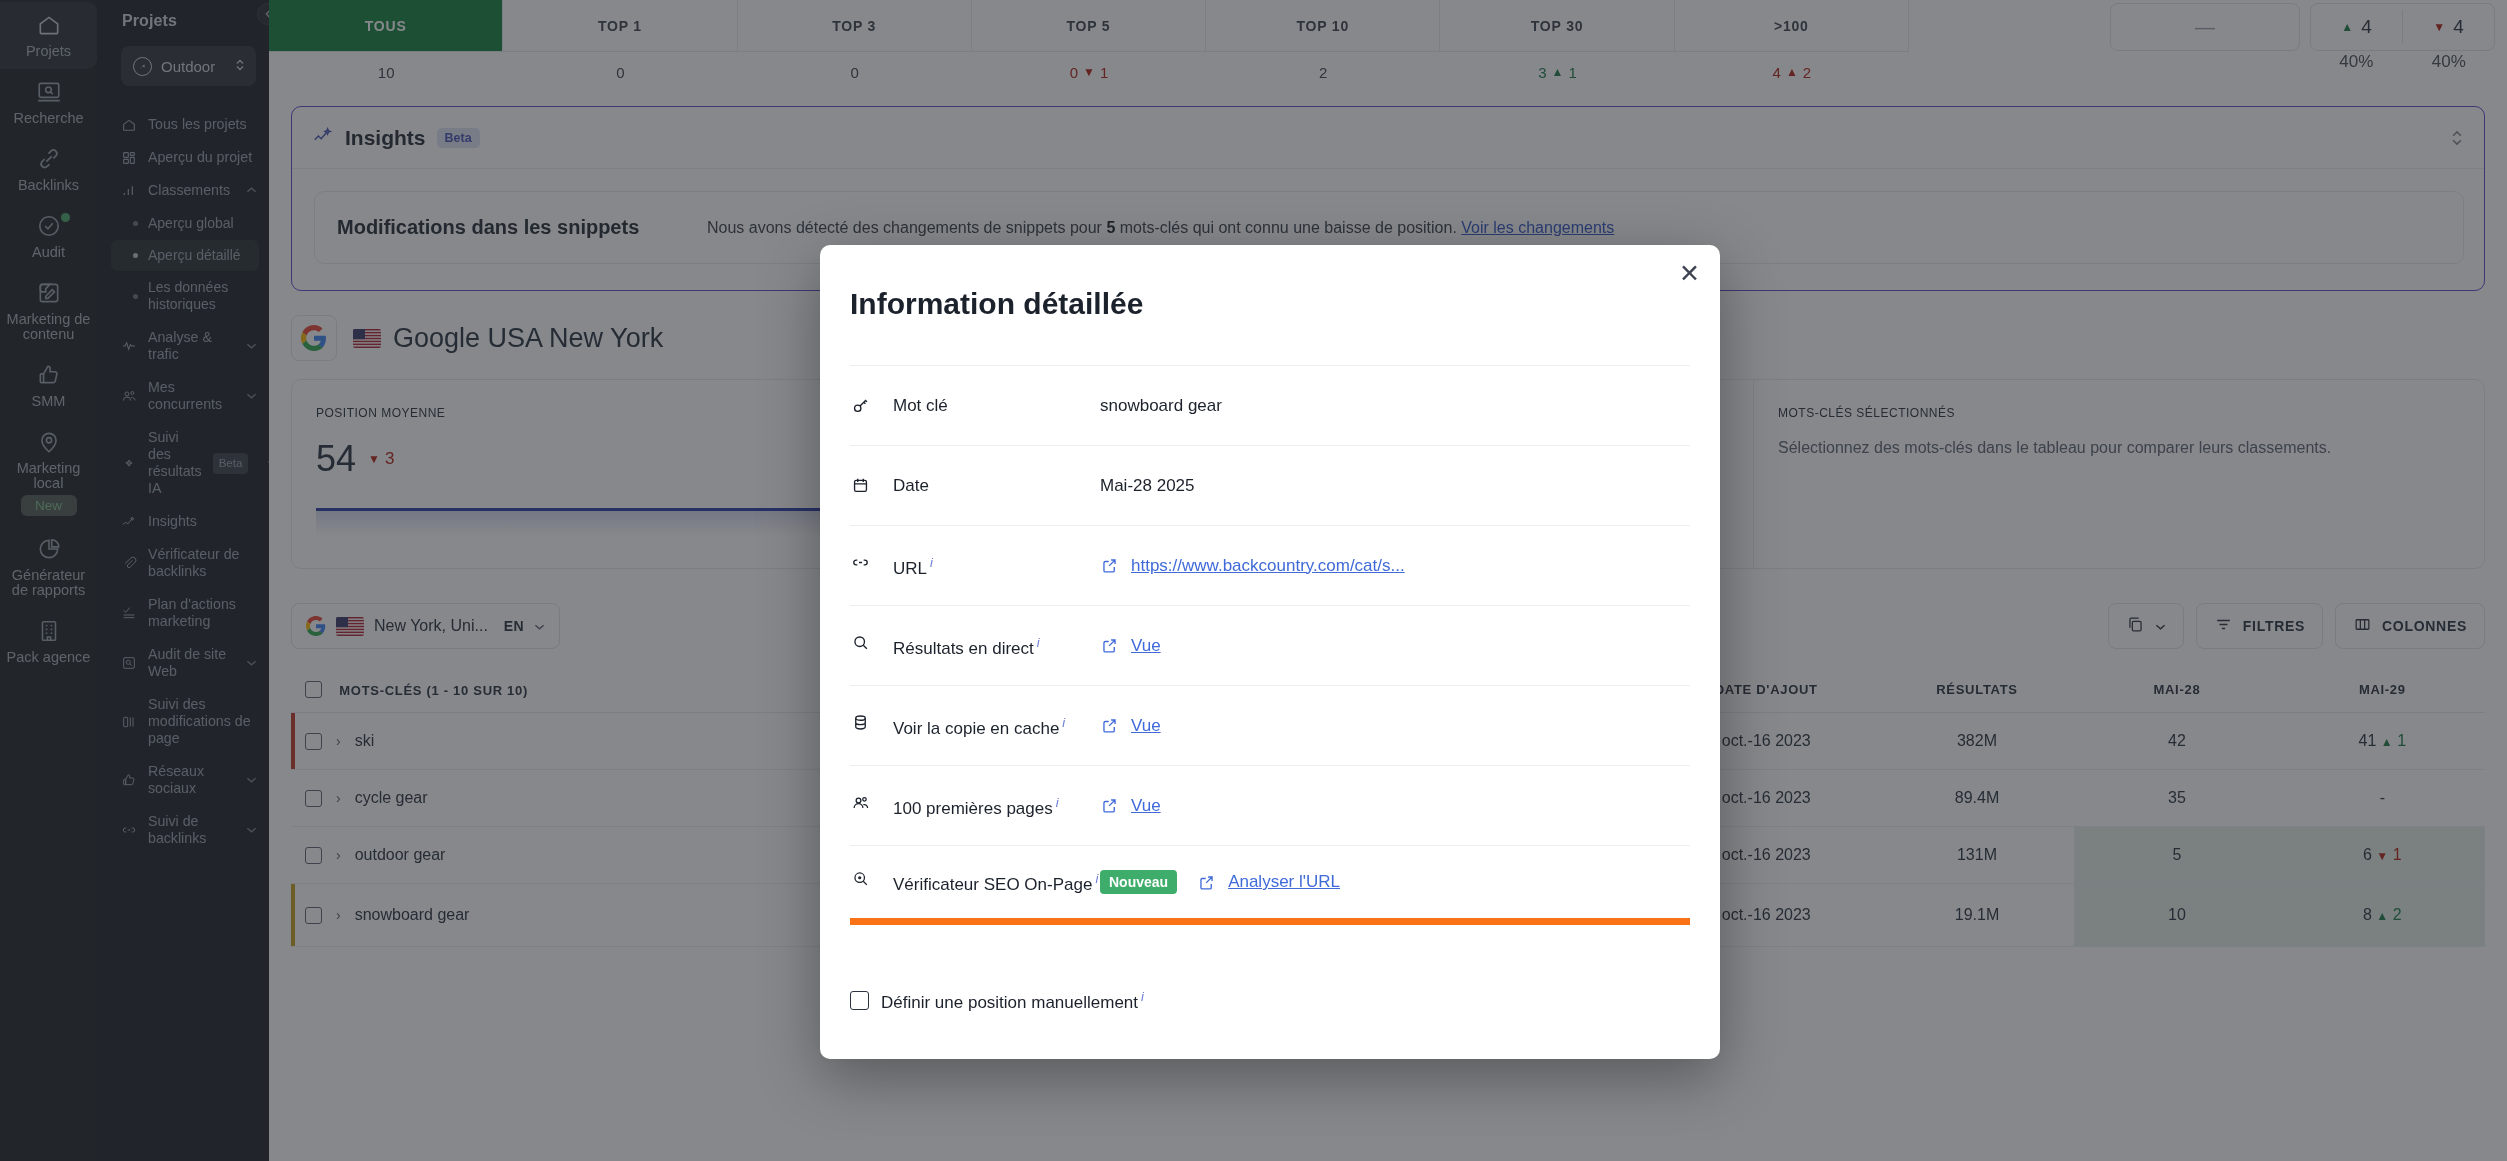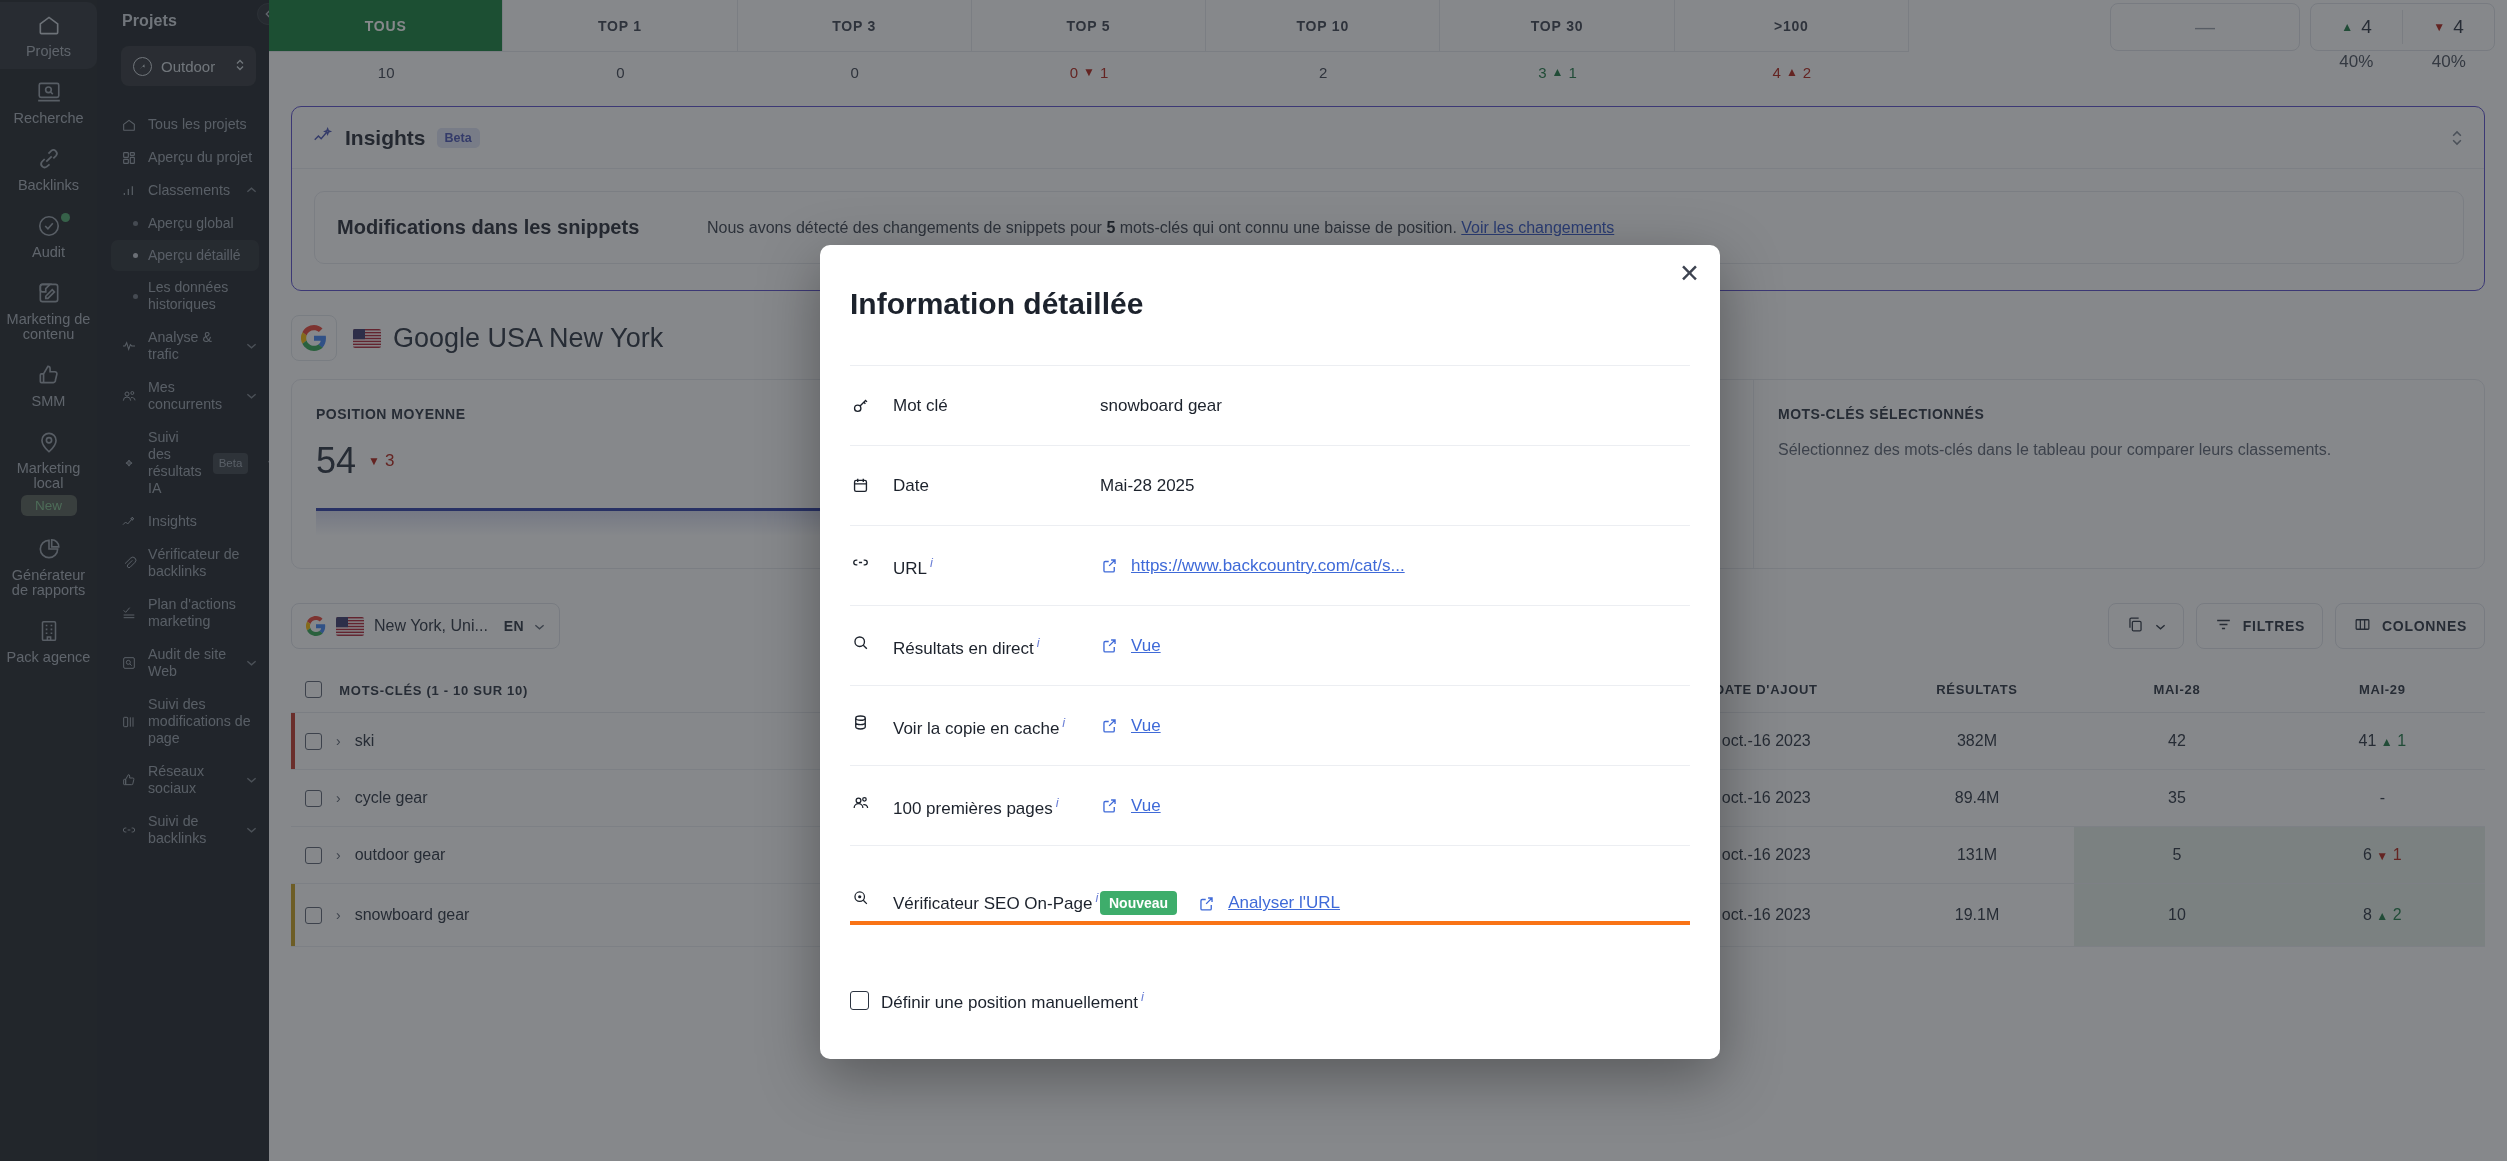--- a/index.html
+++ b/index.html
@@ -155,21 +155,21 @@
   .engine-name { font-size: 27px; color:#2b3340; display:flex; align-items:center; gap: 12px; margin-left: 16px;}
   .flag { width: 28px; height: 19px; border-radius:2px; overflow:hidden; display:block;}
 
   
   .stats {
     display:flex; margin: 18px 22px 0 22px; border:1px solid #e7e9ee; border-radius:10px;
     overflow:hidden; height: 190px; background:#fff;
   }
   .stat { flex:1; padding: 26px 24px 0 24px; border-right:1px solid #eceef2; position:relative;}
   .stat:last-child { border-right:none; }
-  .stat-label { font-size: 14px; font-weight:700; letter-spacing:.5px; color:#2b3340; text-transform:uppercase;}
+  .stat-label { font-size: 12px; font-weight:400; letter-spacing:.5px; color:#2b3340; text-transform:uppercase;}
   .stat-value { font-size: 36px; color:#2b3340; margin-top: 18px; display:flex; align-items:center; gap:12px;}
   .stat-delta { font-size: 17px; display:flex; align-items:center; gap:5px;}
   .stat-bar { position:absolute; left:24px; right:24px; bottom: 32px; height: 28px;}
   .stat-bar .line { height:3px; background:#2f3fa8; }
   .stat-bar .fill { height:25px; background: linear-gradient(to bottom, rgba(47,63,168,.18), rgba(47,63,168,0)); }
   .stat-hint { font-size: 16px; color:#5d6573; line-height: 27px; margin-top: 14px;}
 
   
   .tbar { display:flex; align-items:center; margin: 34px 22px 0 22px; }
   .loc-pill {
@@ -216,21 +216,21 @@
   }
   .modal-close {
     position:absolute; right: 20px; top: 18px; font-size: 25px; color:#3d4350; line-height: 20px;
   }
   .modal-title { font-size: 30px; font-weight: 700; color:#1c222c; padding: 42px 16px 0 30px; }
   .mrows { margin: 44px 30px 0 30px; }
   .mrow {
     display:flex; align-items:center; border-top: 1px solid #eceef2;
     min-height: 80px; padding: 6px 0;
   }
-  .mrow:last-child { border-bottom: 4px solid #f97316; align-items: flex-end; }
+  .mrow:last-child { border-bottom: 7px solid #f97316; }
   .mlabel { display:flex; align-items:flex-start; gap: 23px; width: 250px; font-size: 17px; color:#1c222c; }
   .mlabel .lbltxt { line-height: 22px; }
   .mico { width: 20px; flex: 0 0 20px; display:flex; justify-content:center; color:#1c222c; margin-top:1px;}
   .info-i { font-size: 13px; color:#6b7fd6; font-style: italic; vertical-align: super; margin-left: 3px;}
   .mval { flex:1; display:flex; align-items:center; gap: 12px; font-size: 17px; color:#1c222c;}
   .mlink { color:#3f6ad8; }
   .extico { color:#3f6ad8; display:flex; }
   .newbadge {
     background:#3ead6b; color:#fff; font-size: 14px; font-weight:700;
     padding: 4px 9px; border-radius:4px; margin-right: 8px;

